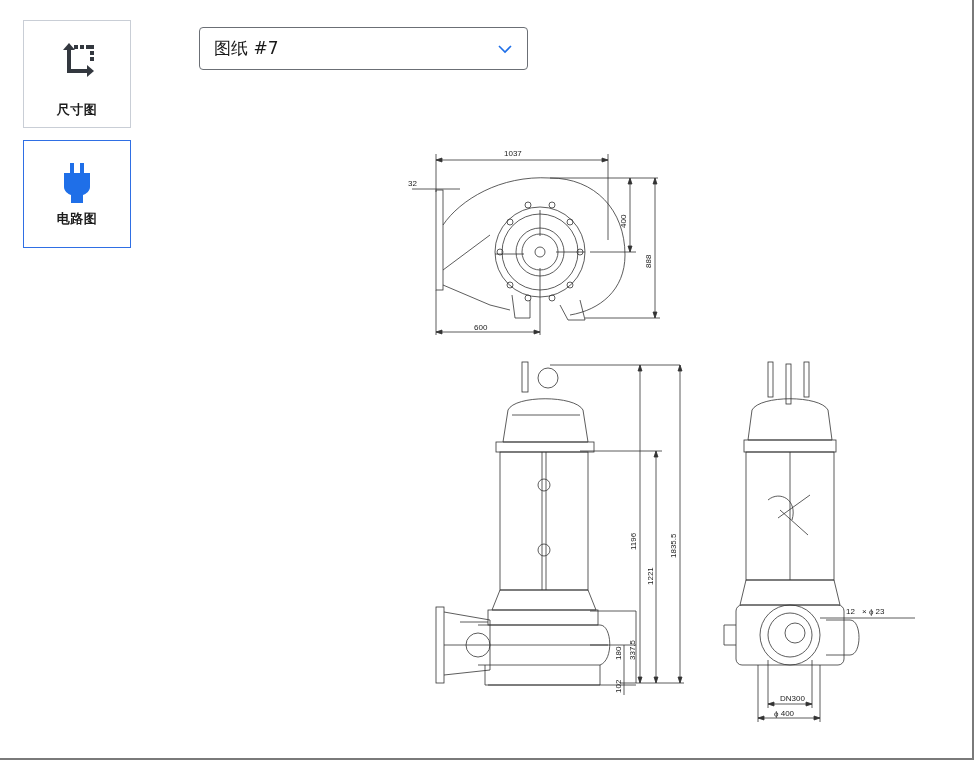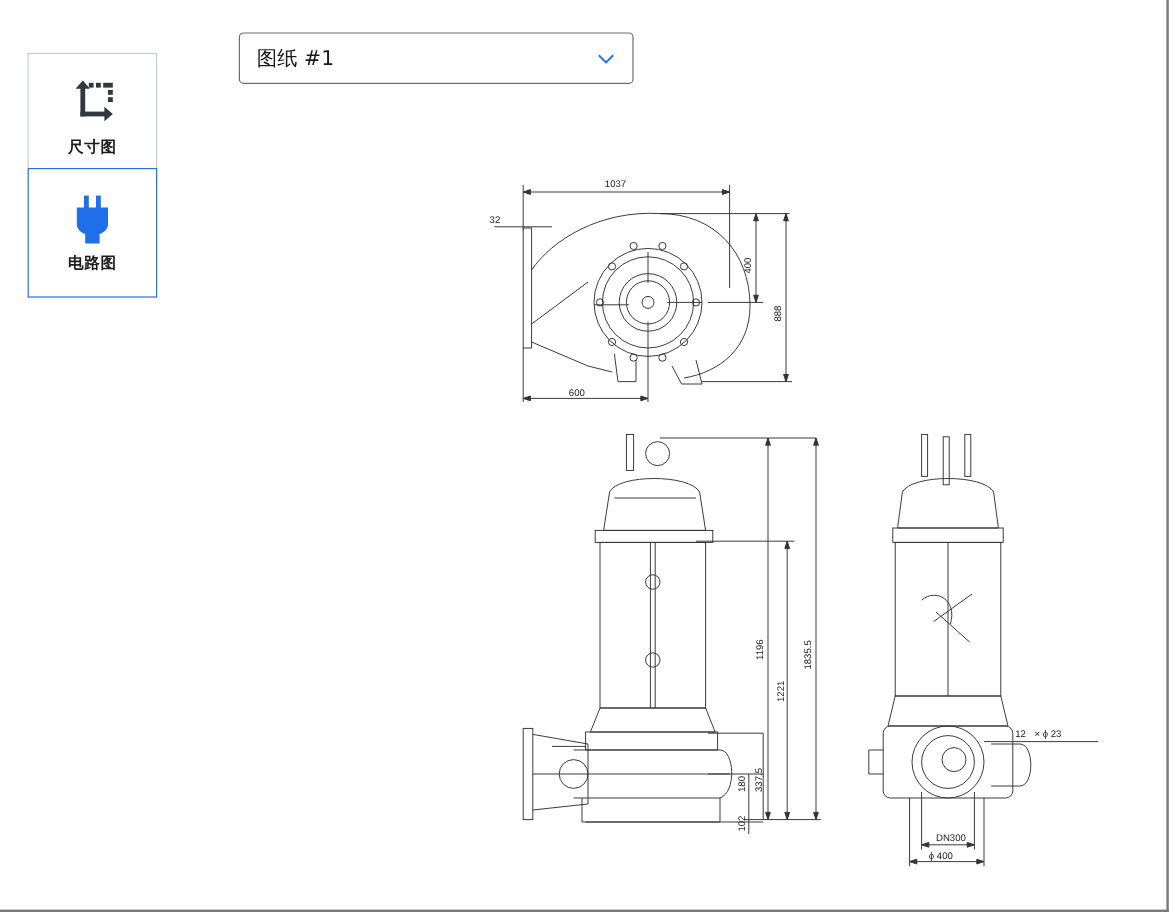--- a/index.html
+++ b/index.html
@@ -13,21 +13,21 @@
   .frame-bottom { position: absolute; left: 0; top: 758px; width: 974px; height: 2px; background: #7a7a7a; }
 
   .tile {
     position: absolute; left: 23px; width: 108px; height: 108px;
     box-sizing: border-box; border: 1px solid #c9ced6; background: #fff;
     display: flex; flex-direction: column; align-items: center; cursor: pointer;
   }
   .tile.active { border: 1px solid #2f6fe4; }
   .tile .ico { margin-top: 20px; width: 44px; height: 44px; display: block; }
   .tile .lbl { margin-top: 5px; font-size: 13px; font-weight: bold; color: #1c1c1c; font-family: "DejaVu Sans", sans-serif; letter-spacing: 0.5px; }
-  #tile-dim { top: 44px; }
+  #tile-dim { top: 20px; gap: 11px; }
   #tile-elec { top: 140px; }
 
   .select {
     position: absolute; left: 199px; top: 27px; width: 329px; height: 43px;
     box-sizing: border-box; border: 1px solid #6b6f75; border-radius: 4px; background: #fff;
     display: flex; align-items: center; cursor: pointer;
   }
   .select .val { margin-left: 14px; font-size: 17px; color: #1a1a1a; font-family: "DejaVu Sans", sans-serif; }
   .select .chev { position: absolute; right: 14px; top: 14px; width: 16px; height: 14px; }
 
@@ -66,21 +66,21 @@
     <g fill="#1f6fe8">
       <rect x="15" y="2" width="4" height="12"></rect>
       <rect x="25" y="2" width="4" height="12"></rect>
       <path d="M9 12 H35 V26 C35 30 31 33 28 34 V42 H16 V34 C13 33 9 30 9 26 Z"></path>
     </g>
   </svg>
   <span class="lbl">电路图</span>
 </div>
 
 <div class="select">
-  <span class="val">图纸 #1</span>
+  <span class="val">图纸 #7</span>
   <svg class="chev" viewBox="0 0 16 14">
     <polyline points="2,4 8,10 14,4" fill="none" stroke="#1f6fe8" stroke-width="1.6"></polyline>
   </svg>
 </div>
 
 <svg class="drawing" viewBox="0 0 530 590">
   <g fill="none" stroke="#333" stroke-width="0.8">
 
     <line x1="36" y1="20" x2="208" y2="20"></line>
     <line x1="36" y1="14" x2="36" y2="52"></line>

